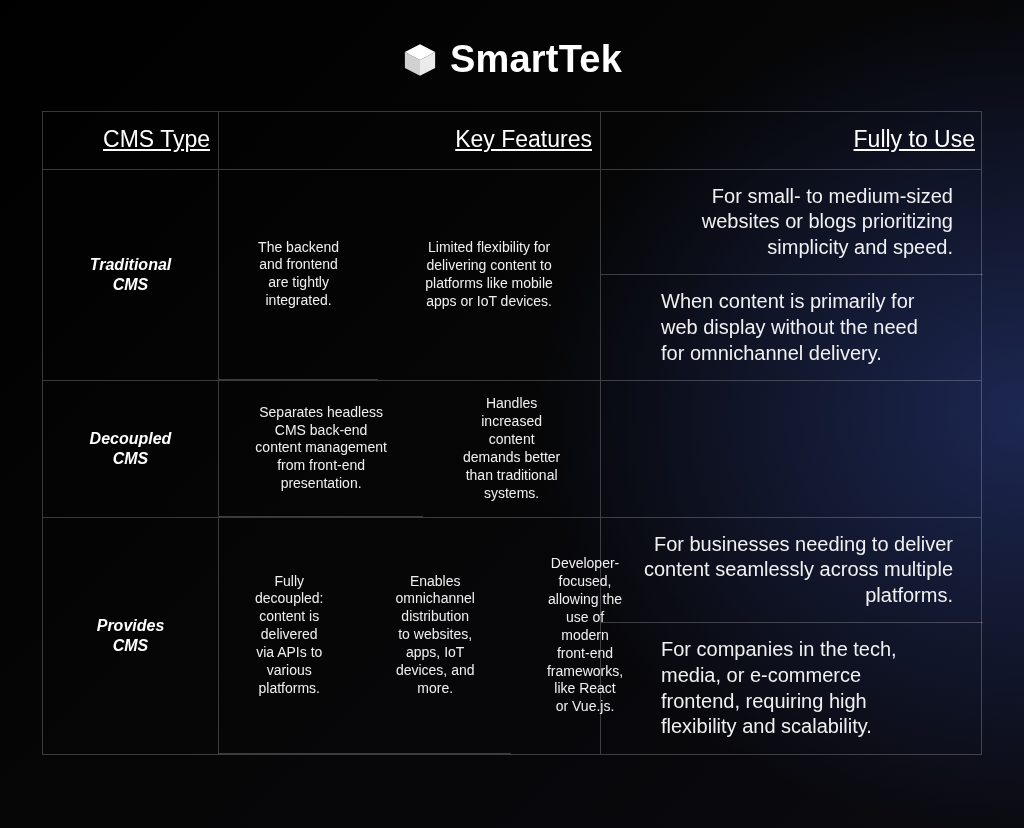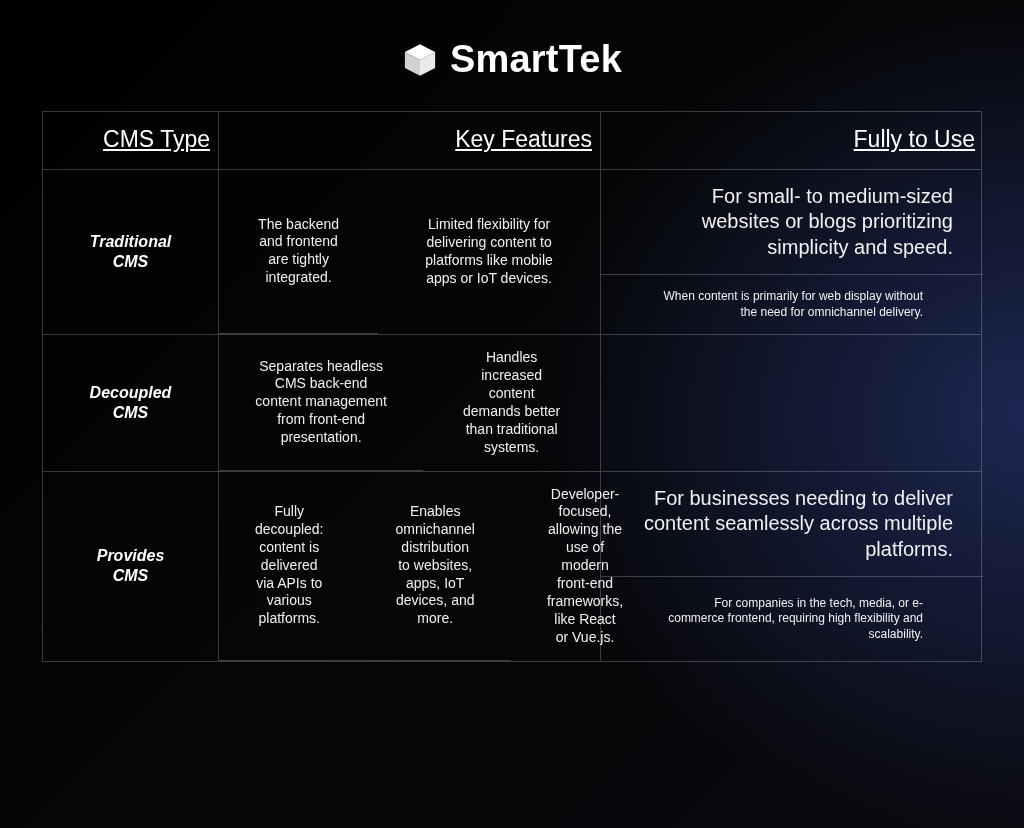--- a/index.html
+++ b/index.html
@@ -119,22 +119,22 @@
     padding: 14px 30px;
     box-sizing: border-box;
     min-height: 62px;
     color: rgba(255,255,255,0.94);
   }
   .use-span {
     flex: 1;
     display: flex;
     align-items: center;
     justify-content: center;
-    text-align: right;
-    font-size: 12px;
+    text-align: left;
+    font-size: 20px;
     line-height: 1.28;
     padding: 14px 60px;
     box-sizing: border-box;
     color: rgba(255,255,255,0.94);
   }
 </style>
 </head>
 <body>
 
 <div class="canvas">

